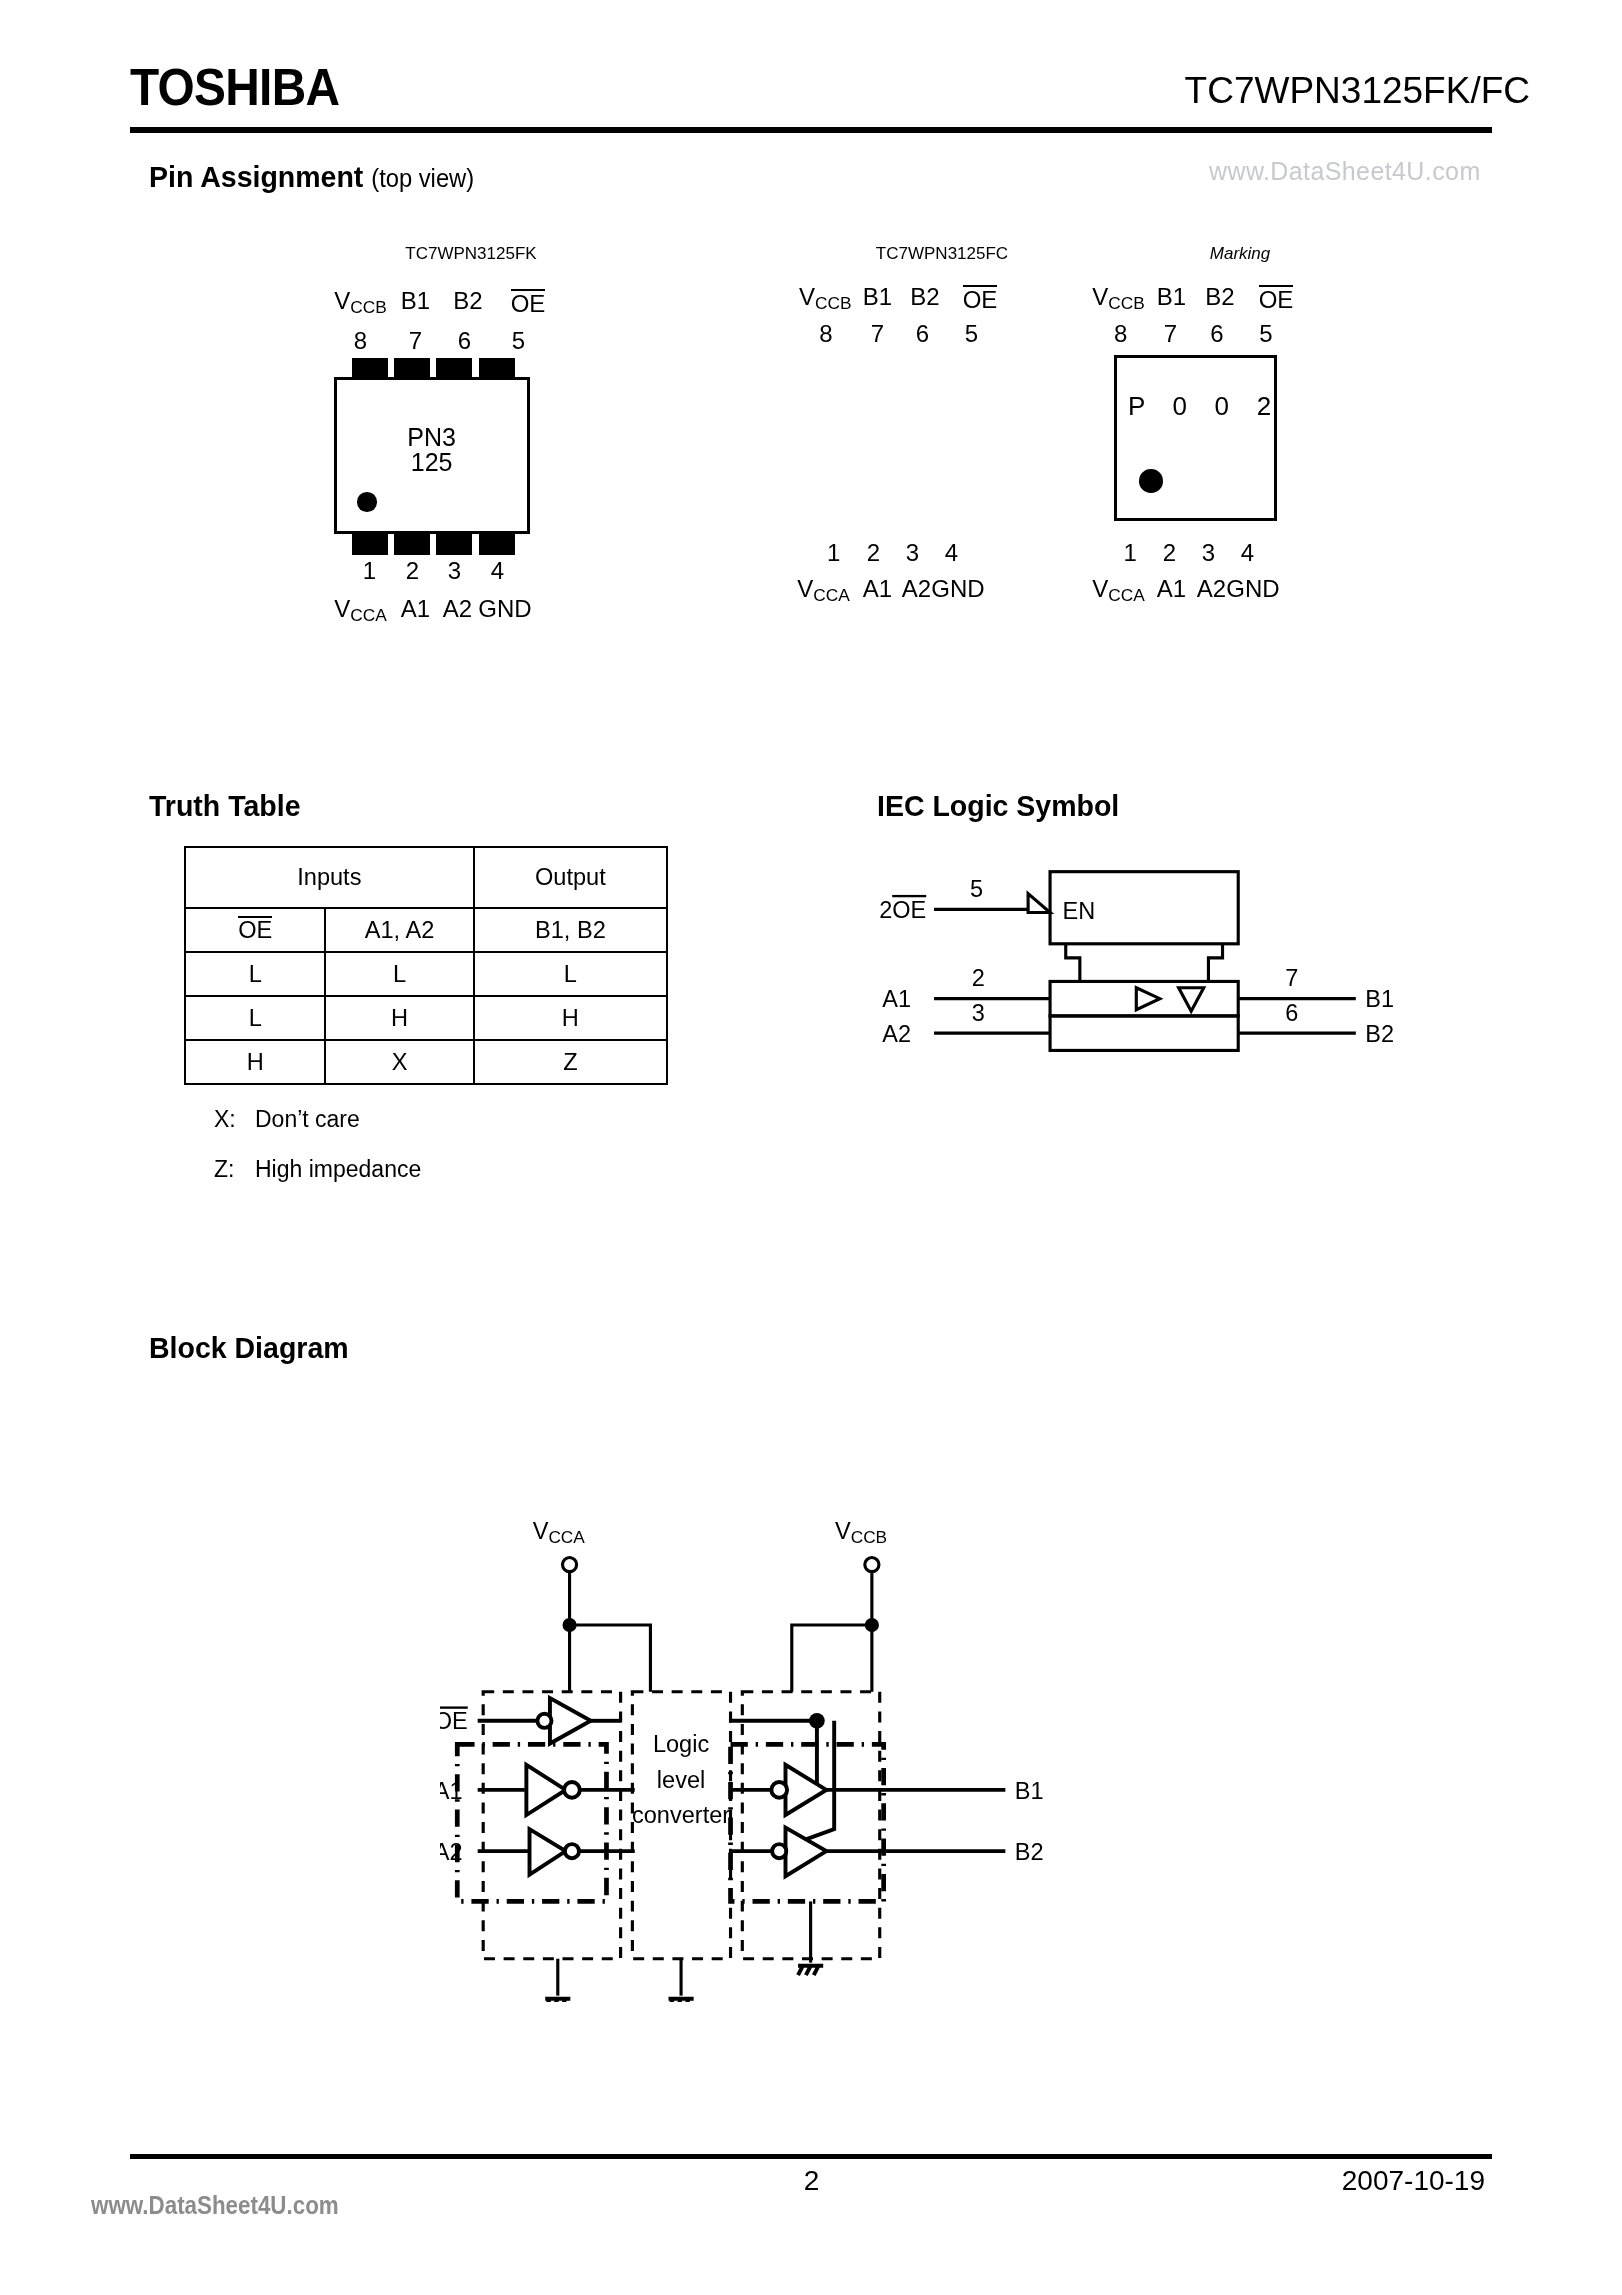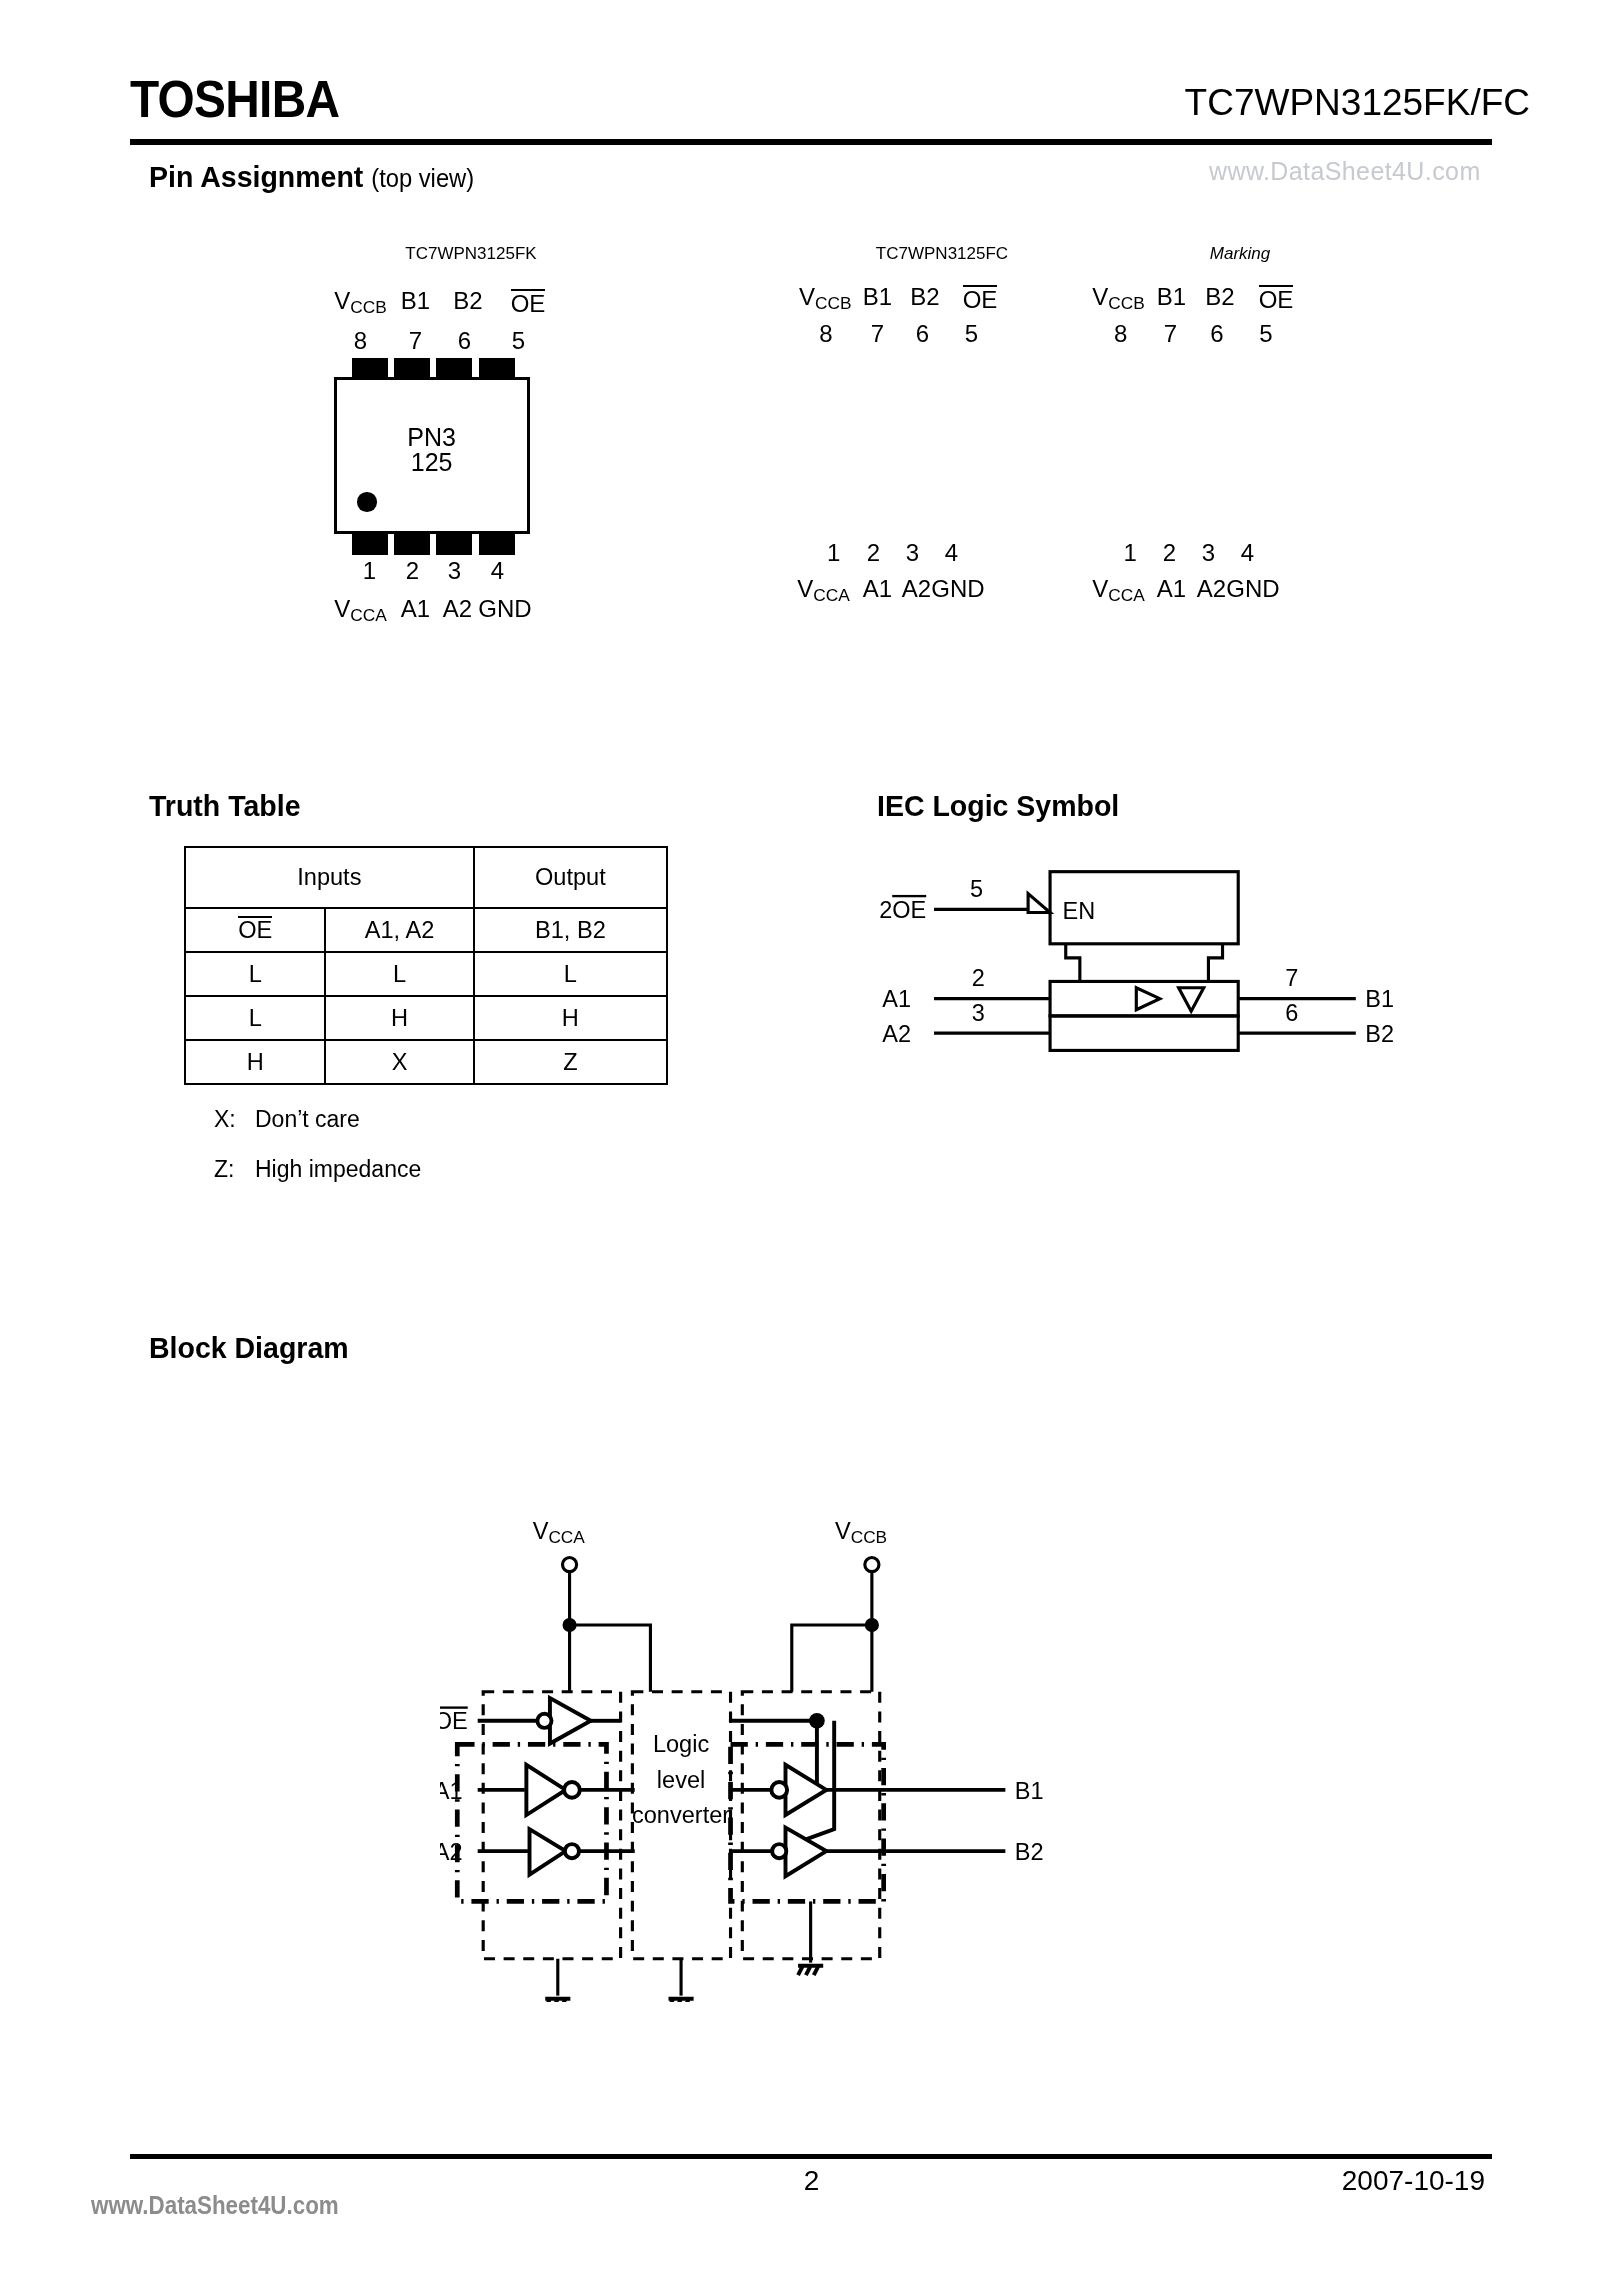--- a/index.html
+++ b/index.html
@@ -7,21 +7,21 @@
   body {
     width: 1623px; height: 2295px;
     font-family: "Liberation Sans", sans-serif;
     color: #000000;
     position: relative;
     overflow: hidden;
   }
   .page { position:absolute; inset:0; }
 
   
-  #header { position:absolute; left:0; top:12px; width:1623px; height:133px;padding-left:39px; }
+  #header { position:absolute; left:0; top:0; width:1623px; height:133px;padding-left:39px; }
   #toshiba-logo {
     position:absolute; left:130px; top:61px;
     font-family:"Liberation Sans", sans-serif;
     font-weight:700; font-size:52px; letter-spacing:-0.8px;
     transform: scaleX(0.92); transform-origin: left center;
     line-height:1;
   }
   #part-number {
     position:absolute; right:93px; top:72px;
     font-size:37px; line-height:1; white-space:nowrap;
@@ -198,20 +198,24 @@
     <div class="pin-cell" style="left:0px;   top:49px; width:71px;"><span>V</span><span class="sub">CCB</span></div>
     <div class="pin-cell" style="left:53px;  top:49px; width:71px;"><span>B1</span></div>
     <div class="pin-cell" style="left:93px; top:49px; width:88px;"><span>B2</span></div>
     <div class="pin-cell" style="left:138px; top:49px; width:110px;"><span class="ovl">OE</span></div>
 
     <div class="pin-cell" style="left:6.3px;   top:86px; width:63px;">8</div>
     <div class="pin-cell" style="left:53px;  top:86px; width:69px;">7</div>
     <div class="pin-cell" style="left:97px; top:86px; width:74px;">6</div>
     <div class="pin-cell" style="left:146px; top:86px; width:74px;">5</div>
 
+    <div class="pkg-body" style="left:31px; top:119px; width:163px; height:166px;">
+      <div class="mark-text" style="top:33px; padding-left:11px;">P 0 0 2</div>
+      <div class="dot" style="left:22px; top:111px; width:23.6px; height:23.6px;"></div>
+    </div>
 
     <div class="pin-cell" style="left:15.7px;  top:305px; width:63px;">1</div>
     <div class="pin-cell" style="left:55px;  top:305px; width:63px;">2</div>
     <div class="pin-cell" style="left:94px; top:305px; width:63px;">3</div>
     <div class="pin-cell" style="left:133px; top:305px; width:63px;">4</div>
 
     <div class="pin-cell" style="left:0px;   top:341px; width:71px;"><span>V</span><span class="sub">CCA</span></div>
     <div class="pin-cell" style="left:53px;  top:341px; width:71px;"><span>A1</span></div>
     <div class="pin-cell" style="left:93px; top:341px; width:71px;"><span>A2</span></div>
     <div class="pin-cell" style="left:127px; top:341px; width:86px;"><span>GND</span></div>

